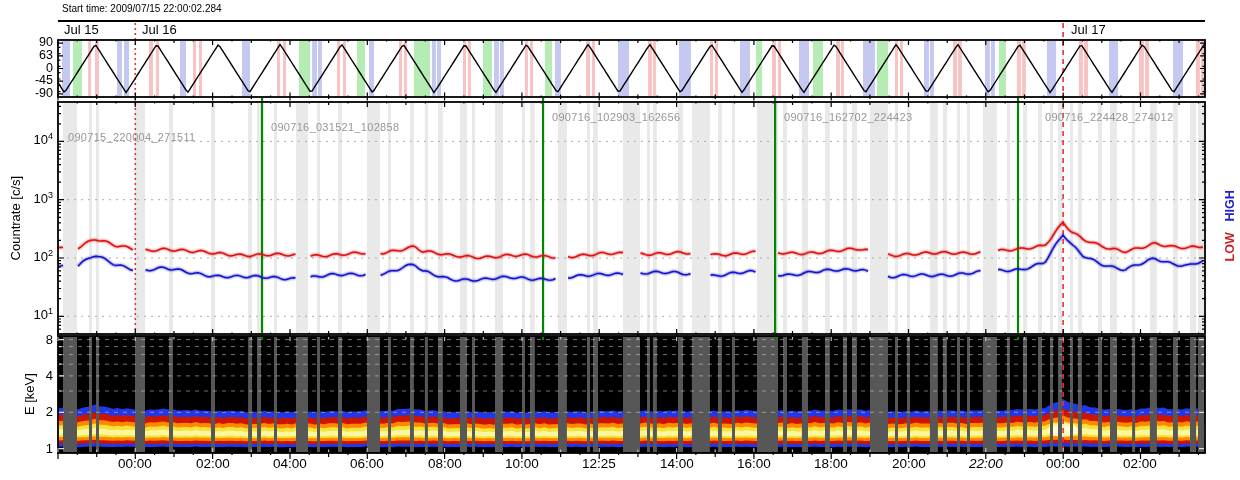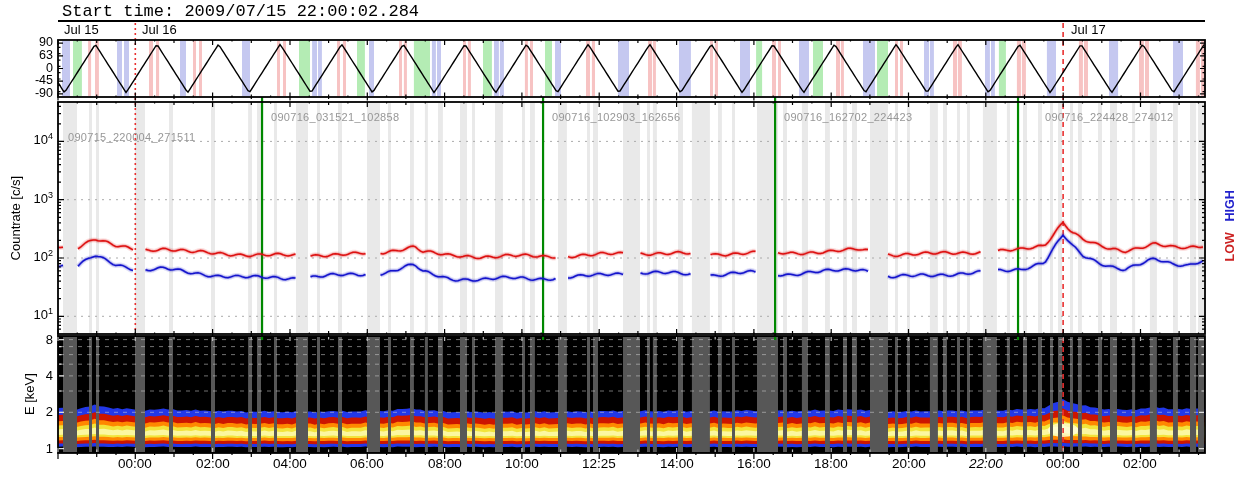--- a/index.html
+++ b/index.html
@@ -1,19 +1,19 @@
 <!DOCTYPE html>
 <html><head>
 <meta charset="utf-8">
 <style>
   html,body{margin:0;padding:0;background:#fff;}
   #canvas{position:relative;width:1240px;height:480px;background:#fff;overflow:hidden;
           font-family:"Liberation Sans","DejaVu Sans",sans-serif;color:#000;}
   .lbl{position:absolute;white-space:nowrap;line-height:1.1;}
-  .hdr{font-size:17px;font-family:Liberation Mono, monospace;}
+  .hdr{font-size:10px;}
   .date{font-size:13px;}
   .ytick{font-size:12.5px;text-align:right;width:40px;left:13px;}
   .logtick{font-size:13px;text-align:right;width:41px;left:12px;}
   .logtick sup{font-size:9px;}
   .etick{font-size:13px;text-align:right;width:30px;left:23px;}
   .xtick{font-size:13.5px;width:60px;text-align:center;}
   .obs{font-size:11px;color:#979797;letter-spacing:0.3px;}
   .vtitle{font-size:13px;text-align:center;transform:rotate(-90deg);}
   .legend{font-size:12.5px;text-align:center;transform:rotate(-90deg);font-weight:bold;width:44px;}
   svg{position:absolute;left:0;top:0;}
@@ -309,21 +309,21 @@
       <div class="lbl xtick" style="left:647px;top:457px;">14:00</div>
       <div class="lbl xtick" style="left:724px;top:457px;">16:00</div>
       <div class="lbl xtick" style="left:801px;top:457px;">18:00</div>
       <div class="lbl xtick" style="left:879px;top:457px;">20:00</div>
       <div class="lbl xtick" style="left:956px;top:457px;font-style:italic;">22:00</div>
       <div class="lbl xtick" style="left:1033px;top:457px;">00:00</div>
       <div class="lbl xtick" style="left:1110px;top:457px;">02:00</div>
     </div>
   <div id="obsLabels">
       <div class="lbl obs" style="left:68px;top:111px;margin-top:20px;">090715_220004_271511</div>
-      <div class="lbl obs" style="left:271px;top:111px;text-align:right;">090716_031521_102858</div>
+      <div class="lbl obs" style="left:271px;top:121px;text-align:right;">090716_031521_102858</div>
       <div class="lbl obs" style="left:552px;top:111px;">090716_102903_162656</div>
       <div class="lbl obs" style="left:784px;top:111px;">090716_162702_224423</div>
       <div class="lbl obs" style="left:1027px;top:111px;margin-left:18px;">090716_224428_274012</div>
     </div>
   <div class="lbl vtitle" style="left:-40px;top:211px;width:112px;">Countrate [c/s]</div>
   <div class="lbl vtitle" style="left:-5px;top:387px;width:70px;">E [keV]</div>
   <div class="lbl legend" style="left:1209px;top:199px;color:#2222cc;">HIGH</div>
   <div class="lbl legend" style="left:1209px;top:240px;color:#cc2222;">LOW</div>
 </div>
 

